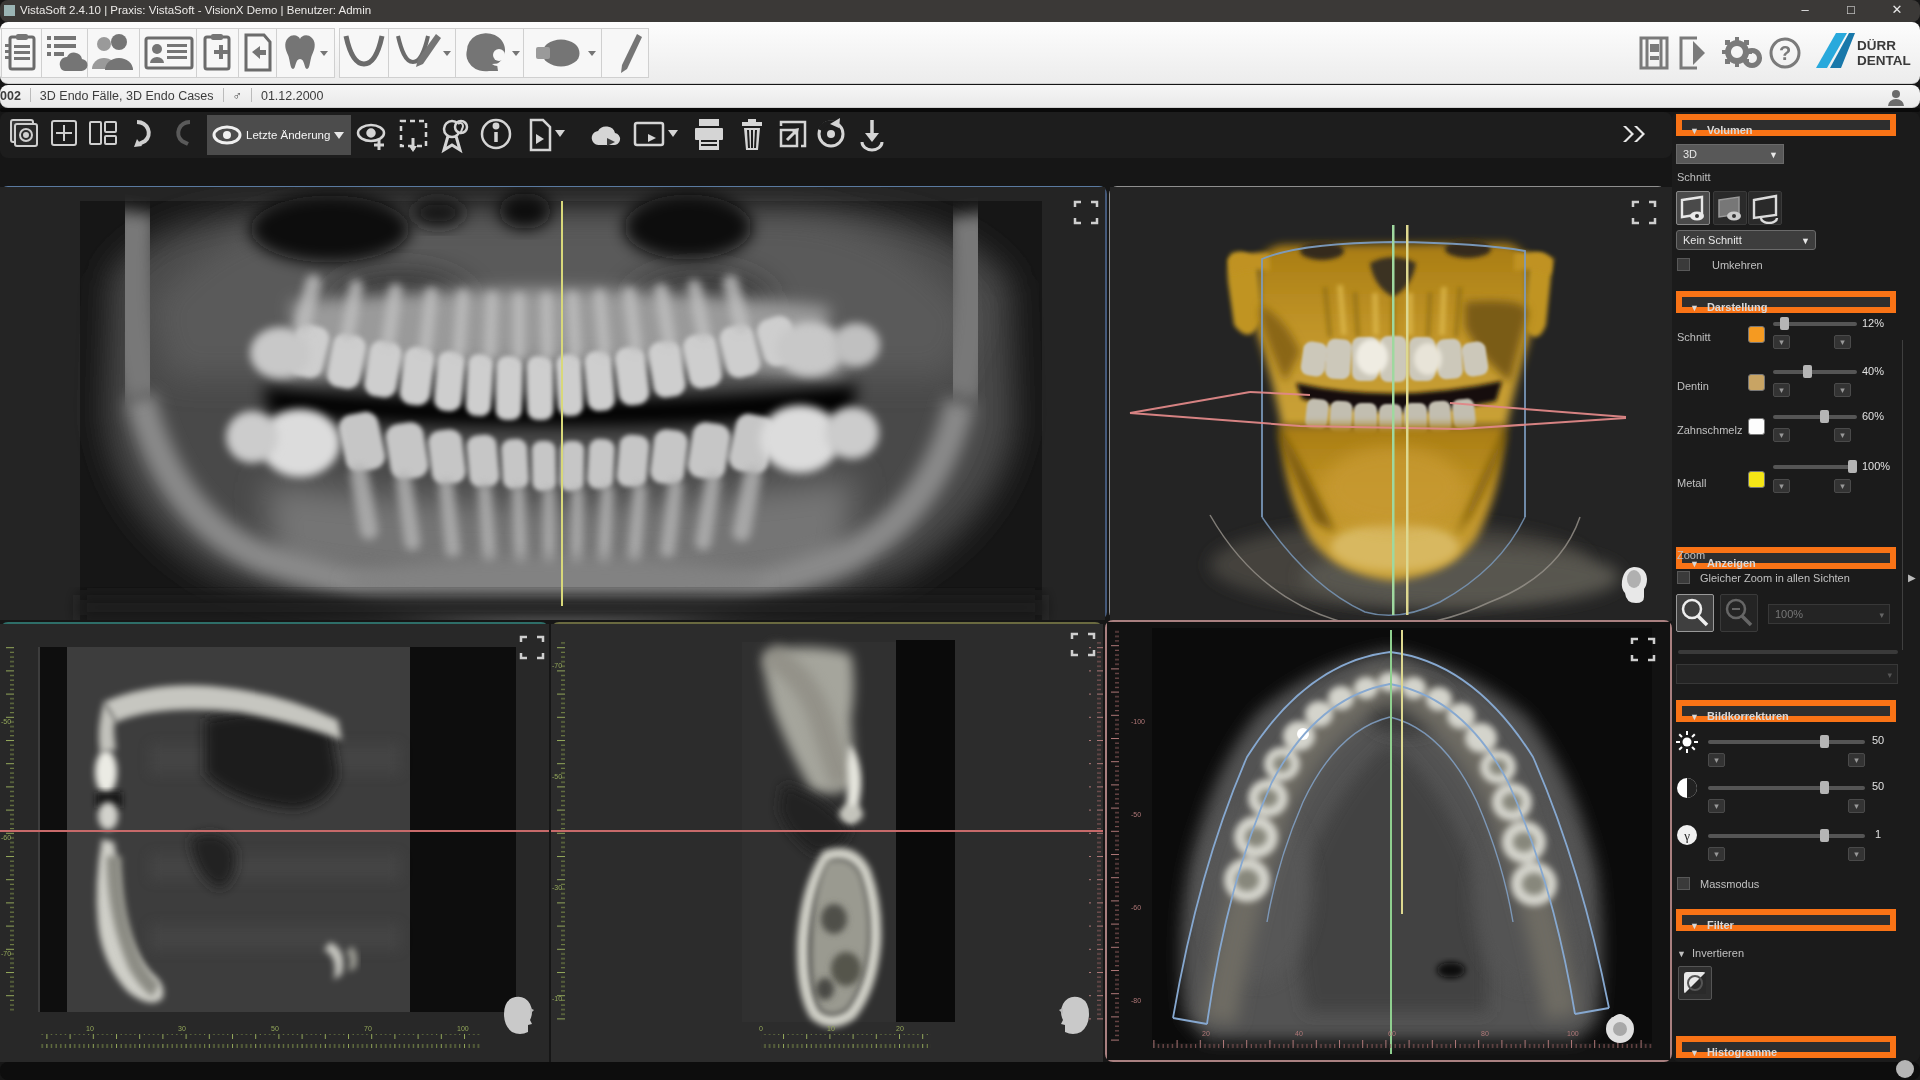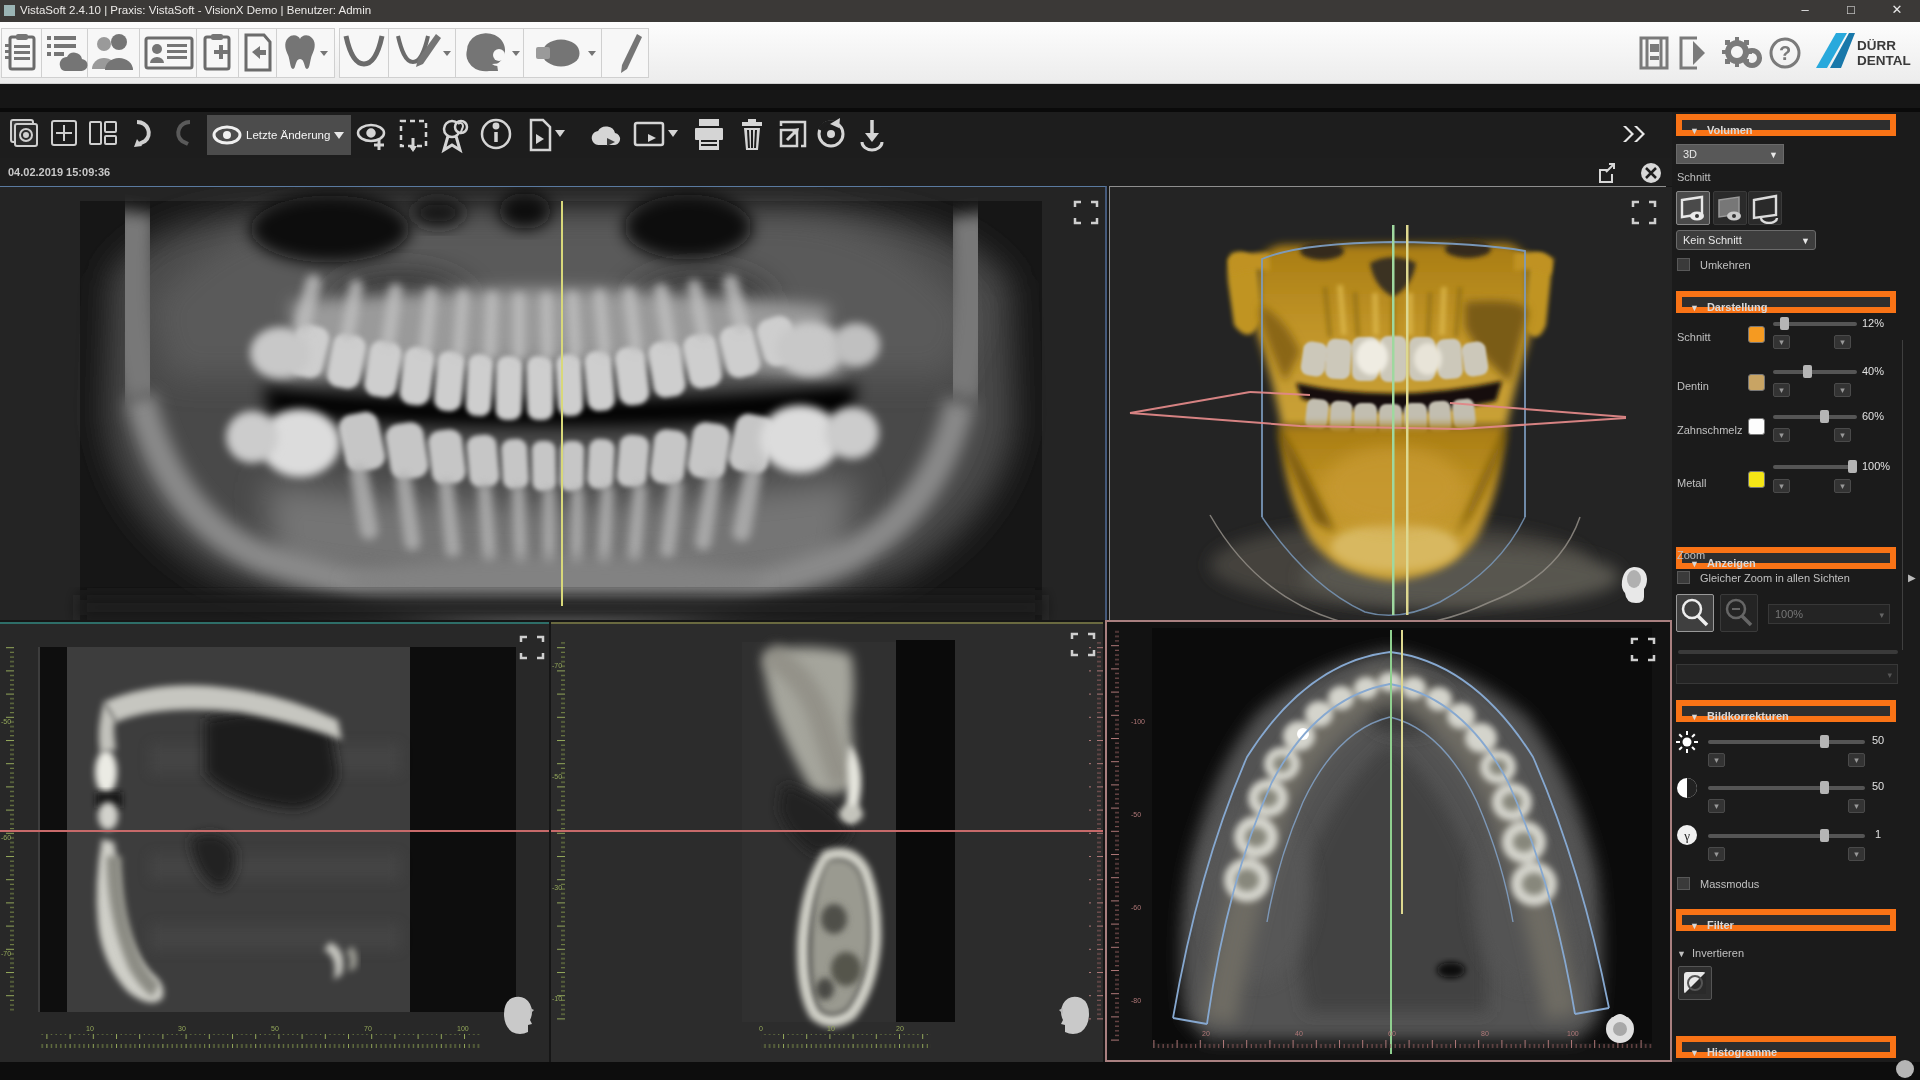--- a/index.html
+++ b/index.html
@@ -1,17 +1,17 @@
 <!DOCTYPE html>
 <html><head>
 <meta charset="utf-8">
 <style>
   * { margin:0; padding:0; box-sizing:border-box; }
   html,body { width:1920px; height:1080px; overflow:hidden; background:#000; font-family:"Liberation Sans", sans-serif; }
-  .abs { position:absolute; }
+  .abs { position:absolute;border-radius:8px; }
   #app { position:relative; width:1920px; height:1080px; background:#161616; }
 
   
   #titlebar { left:0; top:0; width:1920px; height:22px; background:#3b3937; color:#f0f0f0; font-size:12px; }
   #titlebar .txt { position:absolute; left:20px; top:4px; font-size:11.5px; color:#eceae8;}
   .winbtn { position:absolute; top:3px; width:14px; height:14px; color:#e8e8e8; font-size:13px; text-align:center; line-height:14px; }
 
   
   #toolbar { left:0; top:22px; width:1920px; height:62px; background:linear-gradient(#fdfdfd,#ececec); border-bottom:1px solid #cfcfcf; }
 
@@ -167,20 +167,27 @@
       <circle cx="1785" cy="31" r="14" fill="none" stroke="#7a7a7a" stroke-width="3"></circle>
       <text x="1785" y="38" font-size="20" font-weight="bold" text-anchor="middle" fill="#7a7a7a" font-family="Liberation Sans">?</text>
 
       <path d="M1816 46 L1836 11 L1847 11 L1827 46 Z" fill="#29a9dc"></path>
       <path d="M1830 46 L1849 11 L1855 11 L1841 46 Z" fill="#1978aa"></path>
       <text x="1857" y="28" font-size="13.5" font-weight="bold" fill="#3a3a3a" font-family="Liberation Sans">DÜRR</text>
       <text x="1857" y="43" font-size="13.5" font-weight="bold" fill="#3a3a3a" font-family="Liberation Sans">DENTAL</text>
     </svg>
   </div>
 
+  <div class="abs" id="patientbar">
+    <div style="position:absolute;left:0px;top:3px;"><b>002</b><span class="sep"></span>3D Endo Fälle, 3D Endo Cases<span class="sep"></span>♂<span class="sep"></span>01.12.2000</div>
+    <svg style="position:absolute;left:1884px;top:2px;" width="24" height="21" viewBox="0 0 24 21">
+        <circle cx="12" cy="7" r="4" fill="#6b6b6b"></circle>
+        <path d="M4 19 a8 7 0 0 1 16 0 z" fill="#6b6b6b"></path>
+      </svg>
+  </div>
 
   <div class="abs" id="gapline"></div>
   <div class="abs" id="darkbar">
     <svg width="1672" height="46" viewBox="0 0 1672 46">
       <g fill="none" stroke="#cfcfcf" stroke-width="2">
 
         <rect x="11" y="8" width="22" height="22" rx="2" fill="#3a3a3a"></rect>
           <rect x="15" y="12" width="22" height="22" rx="2" fill="#2a2a2a"></rect>
           <circle cx="26" cy="23" r="6"></circle>
           <circle cx="26" cy="23" r="2" fill="#cfcfcf"></circle>
@@ -273,31 +280,20 @@
           <path d="M872 30 l-7 -9 l14 0 z" fill="#d5d5d5" stroke="none"></path>
           <path d="M862 30 a10 8 0 0 0 20 0" stroke-width="3"></path>
       </g>
 
       <g fill="#e8e8e8">
           <path d="M1626 14 l8 8 l-8 8 l-3 0 l8 -8 l-8 -8 z"></path>
           <path d="M1637 14 l8 8 l-8 8 l-3 0 l8 -8 l-8 -8 z"></path>
         </g>
     </svg>
   </div>
-  <div class="abs" id="timebar">
-      <span style="position:absolute;left:8px;top:8px;">04.02.2019 15:09:36</span>
-    <svg style="position:absolute;left:1596px;top:4px;" width="70" height="22" viewBox="0 0 70 22">
-      <g stroke="#d8d8d8" stroke-width="2" fill="none">
-        <path d="M12 8 h-8 v12 h12 v-8"></path>
-          <path d="M10 10 l8-8 m0 5 v-5 h-5"></path>
-      </g>
-      <circle cx="55" cy="11" r="10" fill="#d8d8d8"></circle>
-      <path d="M50 6 l10 10 m0 -10 l-10 10" stroke="#1e1e1e" stroke-width="2.5"></path>
-    </svg>
-    </div>
 
   <div class="abs" id="vTL">
     <svg width="1105" height="433" viewBox="0 0 1105 433">
       <defs>
         <filter id="b4" x="-30%" y="-30%" width="160%" height="160%">
             <feGaussianBlur stdDeviation="4"></feGaussianBlur>
           </filter>
         <filter id="b8" x="-30%" y="-30%" width="160%" height="160%">
             <feGaussianBlur stdDeviation="8"></feGaussianBlur>
           </filter>
@@ -808,21 +804,21 @@
         </svg>
     </div>
     <div style="position:absolute;left:76px;top:79px;width:34px;height:34px;background:#2a2a2a;border:1px solid #3a3a3a;border-radius:2px;">
       <svg width="32" height="32" viewBox="0 0 32 32">
           <path d="M5 8 L27 4 L27 23 L5 26 Z" fill="none" stroke="#dcdcdc" stroke-width="2.4"></path>
           <path d="M12 26 a8 5 0 0 0 16 0" fill="none" stroke="#dcdcdc" stroke-width="2.4"></path>
         </svg>
     </div>
     <div class="sdrop" style="left:4px;top:118px;width:140px;background:#3d3d3d;border-radius:3px;">Kein Schnitt<span class="da">▼</span></div>
     <div class="cbx" style="left:5px;top:146px;"></div>
-    <div class="slabel" style="left:28px;top:147px;">Umkehren</div>
+    <div class="slabel" style="left:40px;top:147px;">Umkehren</div>
 
     <div class="shead" style="top:179px;"><span class="arr">▼</span>Darstellung</div>
 
     <div class="slabel" style="left:5px;top:219px;">Schnitt</div>
     <div class="swatch" style="left:76px;top:214px;background:#f59a21;"></div>
     <div class="strack" style="left:101px;top:210px;width:84px;">
         <div class="sthumb" style="left:7px;"></div>
       </div>
     <div class="slabel" style="left:190px;top:205px;color:#e0e0e0;">12%</div>
     <div class="sbtn" style="left:101px;top:223px;">▾</div>

